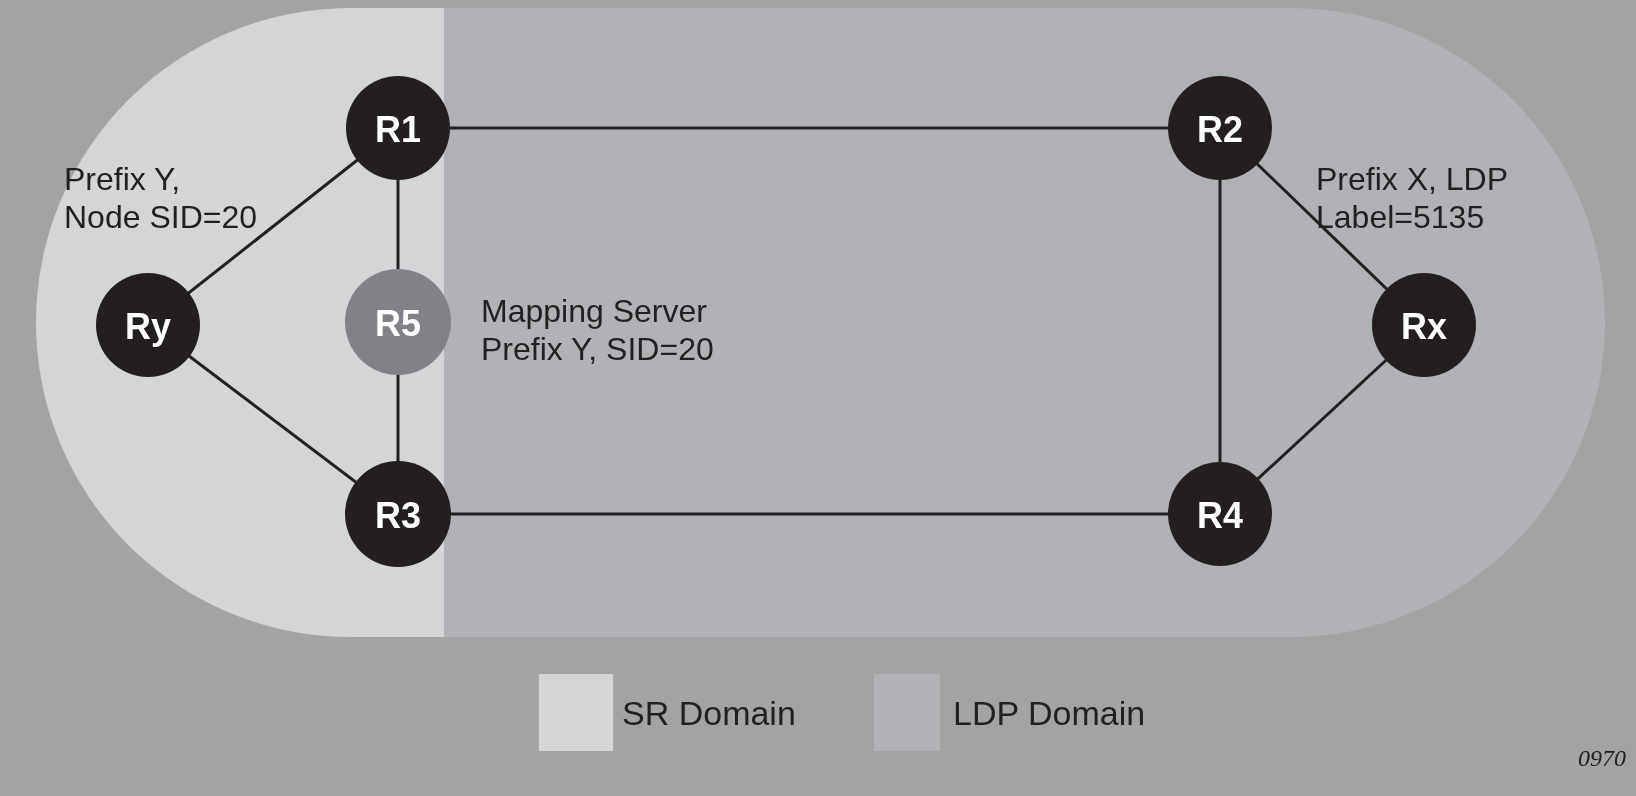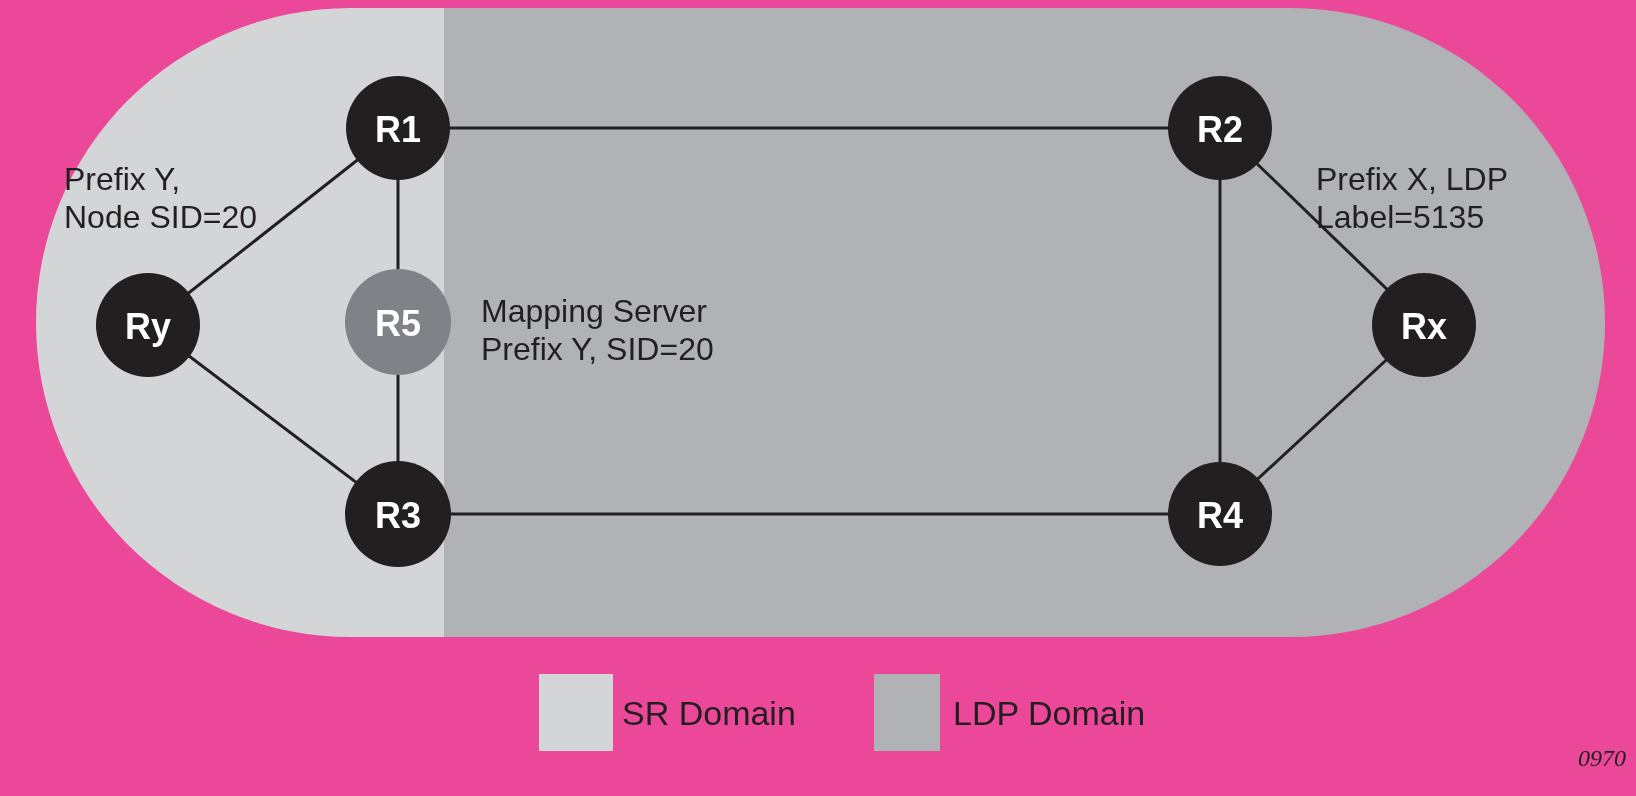--- a/index.html
+++ b/index.html
@@ -55,21 +55,21 @@
   .link-line {
     stroke: #231f20;
     stroke-width: 3;
     fill: none;
     stroke-linecap: butt;
   }
 </style>
 </head>
 <body>
 
-<div id="figure-root" style="width: 1636px; height: 796px; background: #ec4899;">
+<div id="figure-root" style="width: 1636px; height: 796px; background: #a3a3a3;">
   <svg id="topology-svg" viewBox="0 0 1636 796" style="width: 1636px; height: 796px;">
     <defs>
       <clipPath id="pill-clip">
         <rect id="pill-clip-rect" x="36" y="8" width="1569" height="629" rx="314.5" ry="314.5"></rect>
       </clipPath>
     </defs>
 
     <g clip-path="url(#pill-clip)">
       <rect id="sr-region" x="36" y="8" width="408" height="629" fill="#d4d5d7"></rect>
       <rect id="ldp-region" x="444" y="8" width="1161" height="629" fill="#b0b2b6"></rect>

